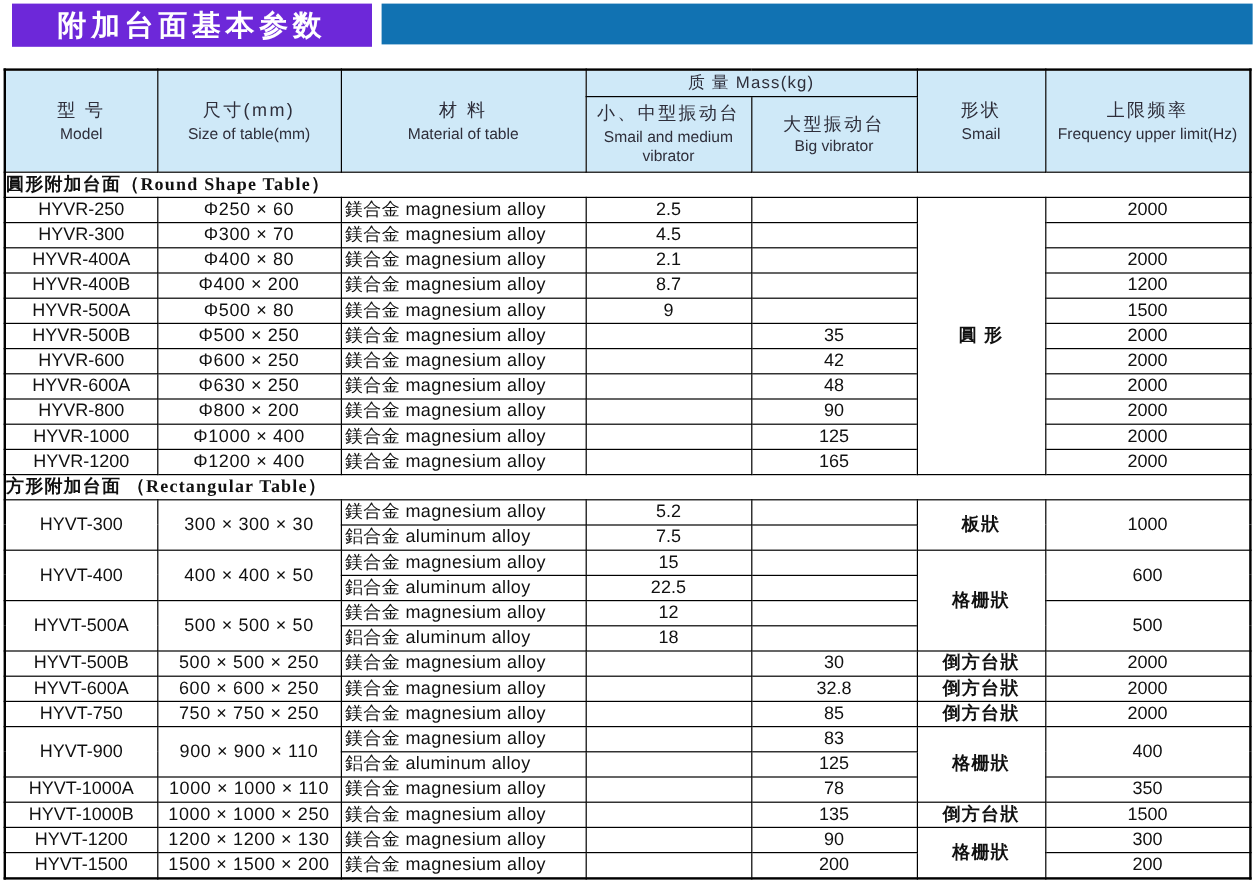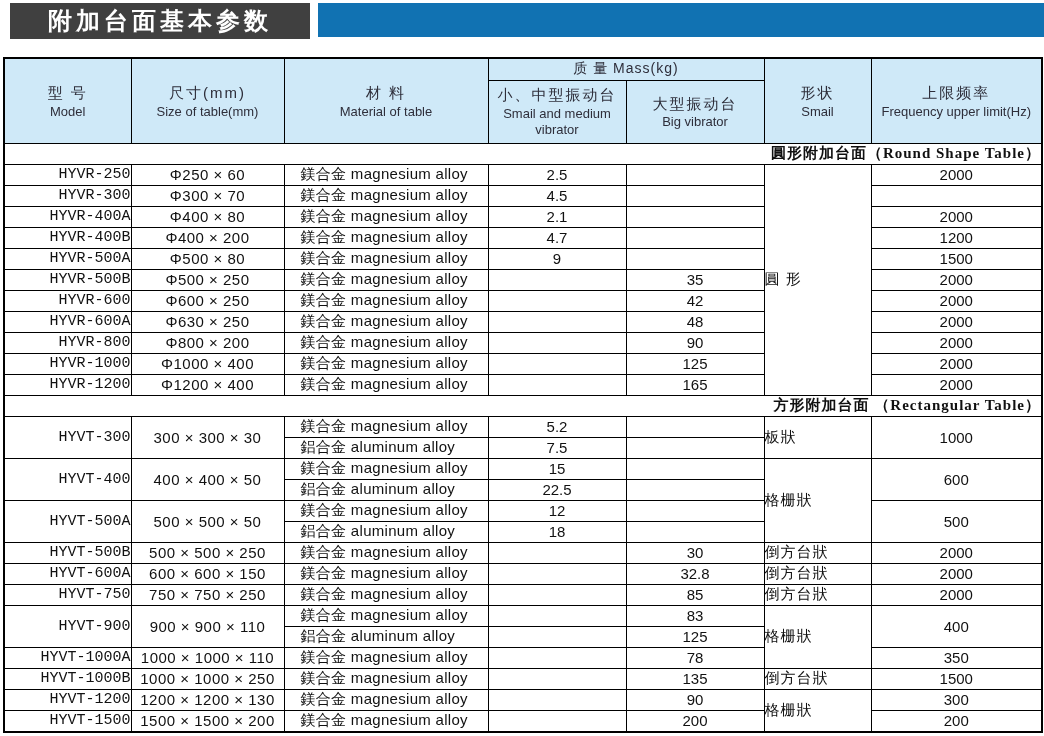--- a/index.html
+++ b/index.html
@@ -4,21 +4,21 @@
 <style>
   html,body{margin:0;padding:0;}
   body{
     width:1044px;height:736px;position:relative;overflow:hidden;
     background:#ffffff;
     font-family:"Liberation Sans","DejaVu Sans",sans-serif;
     color:#111;
   }
   .titlebar{
     position:absolute;left:10px;top:3px;width:300px;height:36px;
-    background:#404040;color:#fff;
+    background:#6d28d9;color:#fff;
     display:flex;align-items:center;justify-content:center;
     font-size:24px;font-weight:bold;letter-spacing:4px;
   }
   .bluebar{
     position:absolute;left:318px;top:3px;right:0;height:34px;
     background:#1172b2;
   }
   table.spec{
     position:absolute;left:3px;top:57px;width:1038px;
     border-collapse:collapse;table-layout:fixed;
@@ -32,34 +32,34 @@
   .spec thead th{
     background:#cfe9f8;font-weight:normal;text-align:center;margin-left:40px;
   }
   tr.h1{height:22px;}
   tr.h2{height:63px;}
   .hcjk{font-size:15px;letter-spacing:2px;color:#2e2e3a;line-height:1.45;}
   .hen{font-size:13px;color:#2e2e3a;line-height:1.25;}
   .massth{font-size:14px;letter-spacing:1px;color:#2e2e3a;}
   
   tr.section td{
-    height:21px;background:#d9d9d9;text-align:right;
+    height:21px;background:#d9d9d9;text-align:left;
     font-weight:bold;font-size:16px;letter-spacing:1px;
     font-family:"Liberation Serif","DejaVu Sans",serif;
   }
   
   .spec tbody td{height:20px;font-size:15px;background:#fff;}
   td.c-model{
-    background:#cfe9f8;text-align:right;
-    font-family:Liberation Mono, monospace;
+    background:#cfe9f8;text-align:center;
+    font-family:Liberation Sans, sans-serif;
   }
   td.c-size{text-align:center;letter-spacing:0.5px;margin-top:12px;}
-  td.c-mat{text-align:left;padding-left:16px;letter-spacing:0.3px;}
+  td.c-mat{text-align:left;padding-left:3px;letter-spacing:0.3px;}
   td.c-ms,td.c-mb,td.c-freq{text-align:center;}
-  td.c-shape{font-weight:normal;letter-spacing:1px;}
+  td.c-shape{text-align:center;font-weight:bold;letter-spacing:1px;}
 </style>
 </head>
 <body>
 
 <div class="titlebar">
   <span>附加台面基本参数</span>
 </div>
 <div class="bluebar"></div>
 
 <table class="spec">
@@ -135,21 +135,21 @@
         <td class="c-size">Φ400 × 80</td>
         <td class="c-mat">鎂合金  magnesium alloy</td>
         <td class="c-ms">2.1</td>
         <td class="c-mb"></td>
         <td class="c-freq">2000</td>
       </tr>
       <tr>
         <td class="c-model">HYVR-400B</td>
         <td class="c-size">Φ400 × 200</td>
         <td class="c-mat">鎂合金  magnesium alloy</td>
-        <td class="c-ms">4.7</td>
+        <td class="c-ms">8.7</td>
         <td class="c-mb"></td>
         <td class="c-freq">1200</td>
       </tr>
       <tr>
         <td class="c-model">HYVR-500A</td>
         <td class="c-size">Φ500 × 80</td>
         <td class="c-mat">鎂合金  magnesium alloy</td>
         <td class="c-ms">9</td>
         <td class="c-mb"></td>
         <td class="c-freq">1500</td>
@@ -250,21 +250,21 @@
         <td class="c-model">HYVT-500B</td>
         <td class="c-size">500 × 500 × 250</td>
         <td class="c-mat">鎂合金  magnesium alloy</td>
         <td class="c-ms"></td>
         <td class="c-mb">30</td>
         <td class="c-shape">倒方台狀</td>
         <td class="c-freq">2000</td>
       </tr>
       <tr>
         <td class="c-model">HYVT-600A</td>
-        <td class="c-size">600 × 600 × 150</td>
+        <td class="c-size">600 × 600 × 250</td>
         <td class="c-mat">鎂合金  magnesium alloy</td>
         <td class="c-ms"></td>
         <td class="c-mb">32.8</td>
         <td class="c-shape">倒方台狀</td>
         <td class="c-freq">2000</td>
       </tr>
       <tr>
         <td class="c-model">HYVT-750</td>
         <td class="c-size">750 × 750 × 250</td>
         <td class="c-mat">鎂合金  magnesium alloy</td>

